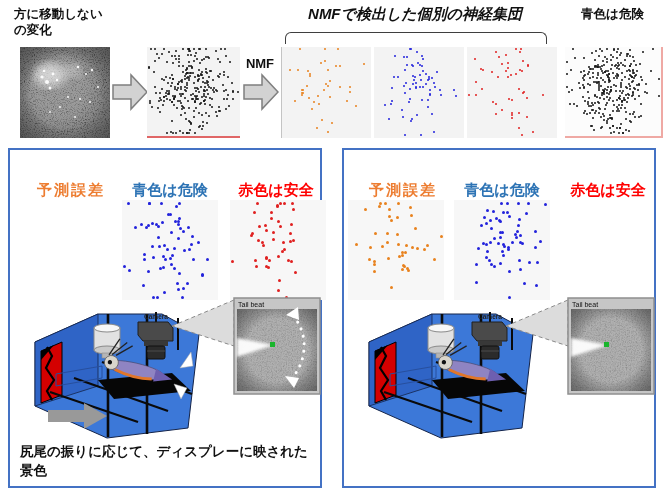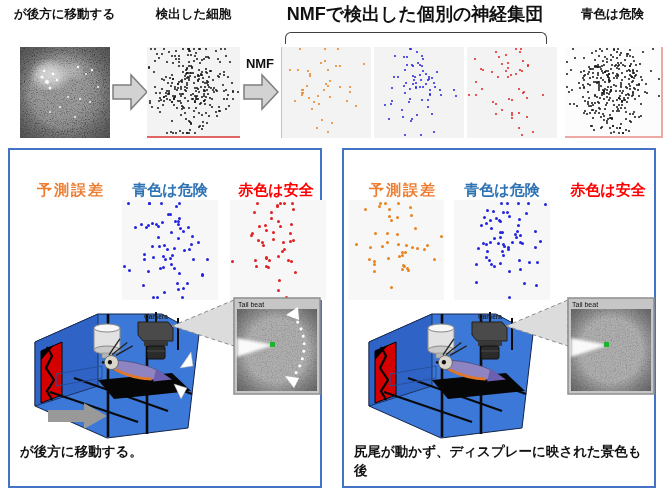--- a/index.html
+++ b/index.html
@@ -101,21 +101,22 @@
         <rect x="227" y="15" width="80" height="82" fill="#6F6F6F"></rect>
         <rect x="227" y="15" width="80" height="82" filter="url(#grain)" opacity="0.5"></rect>
         <rect x="227" y="15" width="80" height="82" fill="url(#vig)"></rect>
         <path d="M227,44 L264,51 L227,63 Z" fill="#FFFFFF" filter="url(#blur2)" opacity="0.95"></path>
         <rect x="260" y="48" width="5" height="5" fill="#19B52C"></rect>
       </symbol>
     </defs>
   </svg>
 
   <div class="abs lbl" style="left:14px;top:6px;">
-    <div>が後方に移動する</div>
+    <div>方に移動しない</div>
+    <div>の変化</div>
   </div>
 
   <svg class="abs" style="left:20px;top:47px;" width="90" height="91" viewBox="0 0 90 91">
     <rect width="90" height="91" fill="#121212"></rect>
     <ellipse cx="40" cy="42" rx="34" ry="34" fill="#5a5a5a" filter="url(#blur6)" opacity="0.5"></ellipse>
     <ellipse cx="30" cy="28" rx="16" ry="12" fill="#cfcfcf" filter="url(#blur4)" opacity="0.75"></ellipse>
     <ellipse cx="52" cy="24" rx="10" ry="7" fill="#9a9a9a" filter="url(#blur4)" opacity="0.6"></ellipse>
     <g fill="#ffffff" opacity="0.92">
       <circle cx="22" cy="30" r="1.6"></circle>
         <circle cx="27" cy="35" r="2"></circle>
@@ -135,21 +136,20 @@
       <circle cx="78" cy="40" r="1"></circle>
     </g>
     <rect width="90" height="91" filter="url(#grainW)" opacity="0.5"></rect>
     <rect width="90" height="91" fill="url(#vig)"></rect>
   </svg>
 
   <svg class="abs" style="left:112px;top:72px;" width="36" height="40" viewBox="0 0 36 40">
     <path d="M1,13 L19,13 L19,3 L35,20 L19,37 L19,27 L1,27 Z" fill="#D2D2D2" stroke="#7f7f7f" stroke-width="1.5"></path>
   </svg>
 
-  <div class="abs lbl center" style="left:147px;top:6px;width:93px;">検出した細胞</div>
   <div class="scatter" style="left:147px;top:47px;width:93px;height:91px;border-bottom:2px solid #E06666;box-sizing:border-box;">
       <i class="dot" style="left: 70px; top: 11px; width: 2px; height: 2px; background: rgb(22, 22, 22);"></i>
       <i class="dot" style="left: 44px; top: 20px; width: 2px; height: 2px; background: rgb(22, 22, 22);"></i>
       <i class="dot" style="left: 19px; top: 51px; width: 2px; height: 2px; background: rgb(22, 22, 22);"></i>
       <i class="dot" style="left: 20px; top: 35px; width: 2px; height: 2px; background: rgb(22, 22, 22);"></i>
       <i class="dot" style="left: 50px; top: 51px; width: 2px; height: 2px; background: rgb(22, 22, 22);"></i>
       <i class="dot" style="left: 54px; top: 27px; width: 2px; height: 2px; background: rgb(22, 22, 22);"></i>
       <i class="dot" style="left: 16px; top: 49px; width: 2px; height: 2px; background: rgb(22, 22, 22);"></i>
       <i class="dot" style="left: 64px; top: 51px; width: 2px; height: 2px; background: rgb(22, 22, 22);"></i>
       <i class="dot" style="left: 66px; top: 44px; width: 2px; height: 2px; background: rgb(22, 22, 22);"></i>
@@ -424,21 +424,21 @@
       <i class="dot" style="left: 55px; top: 78px; width: 2px; height: 2px; background: rgb(22, 22, 22);"></i>
       <i class="dot" style="left: 16px; top: 32px; width: 2px; height: 2px; background: rgb(22, 22, 22);"></i>
       <i class="dot" style="left: 37px; top: 50px; width: 2px; height: 2px; background: rgb(22, 22, 22);"></i>
     </div>
 
   <div class="abs lbl center" style="left:242px;top:56px;width:36px;font-size:13px;">NMF</div>
   <svg class="abs" style="left:243px;top:72px;" width="36" height="40" viewBox="0 0 36 40">
     <path d="M1,13 L19,13 L19,3 L35,20 L19,37 L19,27 L1,27 Z" fill="#D2D2D2" stroke="#7f7f7f" stroke-width="1.5"></path>
   </svg>
 
-  <div class="abs lbl center" style="left:285px;top:6px;width:260px;font-size:18px;">NMFで検出した個別の神経集団</div>
+  <div class="abs lbl center" style="left:285px;top:6px;width:260px;font-size:15px;font-style:italic;">NMFで検出した個別の神経集団</div>
   <div class="bracket"></div>
 
   <div class="scatter" style="left:281px;top:47px;width:90px;height:91px;border-left:1px solid #C4C4C4;box-sizing:border-box;">
       <i class="dot" style="left: 39px; top: 72px; width: 2px; height: 2px; background: rgb(232, 130, 30);"></i>
       <i class="dot" style="left: 38px; top: 15px; width: 2px; height: 2px; background: rgb(232, 130, 30);"></i>
       <i class="dot" style="left: 24px; top: 38px; width: 2px; height: 2px; background: rgb(232, 130, 30);"></i>
       <i class="dot" style="left: 34px; top: 80px; width: 2px; height: 2px; background: rgb(232, 130, 30);"></i>
       <i class="dot" style="left: 45px; top: 38px; width: 2px; height: 2px; background: rgb(232, 130, 30);"></i>
       <i class="dot" style="left: 27px; top: 28px; width: 2px; height: 2px; background: rgb(232, 130, 30);"></i>
       <i class="dot" style="left: 73px; top: 58px; width: 2px; height: 2px; background: rgb(232, 130, 30);"></i>
@@ -1039,21 +1039,21 @@
       <use href="#inset-core"></use>
       <text x="228" y="12.5" font-size="7" fill="#111">Tail beat</text>
       <g>
         <path d="M283,22 C 298,38 298,66 282,84" stroke="#ffffff" stroke-width="3" stroke-linecap="round" stroke-dasharray="0.1 7.5" fill="none"></path>
         <path d="M288,13 L276,21 L289,26 Z" fill="#ffffff"></path>
         <path d="M284,94 L275,82 L289,84 Z" fill="#ffffff"></path>
       </g>
     </svg>
 
     <div class="caption">
-      <div>が後方に移動する。</div>
+      <div>尻尾の振りに応じて、ディスプレーに映された景色</div>
     </div>
   </div>
 
   <div class="panel" style="left:342px;">
     <div class="col-label c-orange" style="left:16px;width:86px;">予測誤差</div>
     <div class="col-label c-blue" style="left:110px;width:96px;">青色は危険</div>
     <div class="col-label c-red" style="left:216px;width:96px;">赤色は安全</div>
 
     <div class="pscatter" style="left:4px;top:50px;">
         <i class="dot" style="left: 54px; top: 64px; width: 3px; height: 3px; background: rgb(232, 130, 30);"></i>
@@ -1166,17 +1166,16 @@
 
     <svg class="abs" style="left:0;top:144px;" width="312" height="150" viewBox="0 0 312 150">
       <use href="#rig"></use>
       <text x="146" y="25" text-anchor="middle" font-size="6.5" font-weight="bold" fill="#222">Camera</text>
       <path d="M162,32 L224,6 L224,52 Z" fill="#DCDCDC" stroke="#8a8a8a" stroke-width="1" stroke-dasharray="4 3"></path>
       <use href="#inset-core"></use>
       <text x="228" y="12.5" font-size="7" fill="#111">Tail beat</text>
     </svg>
 
     <div class="caption">
-      <div>尻尾が動かず、ディスプレーに映された景色も後</div>
     </div>
   </div>
 
 </div>
 
 </body></html>

